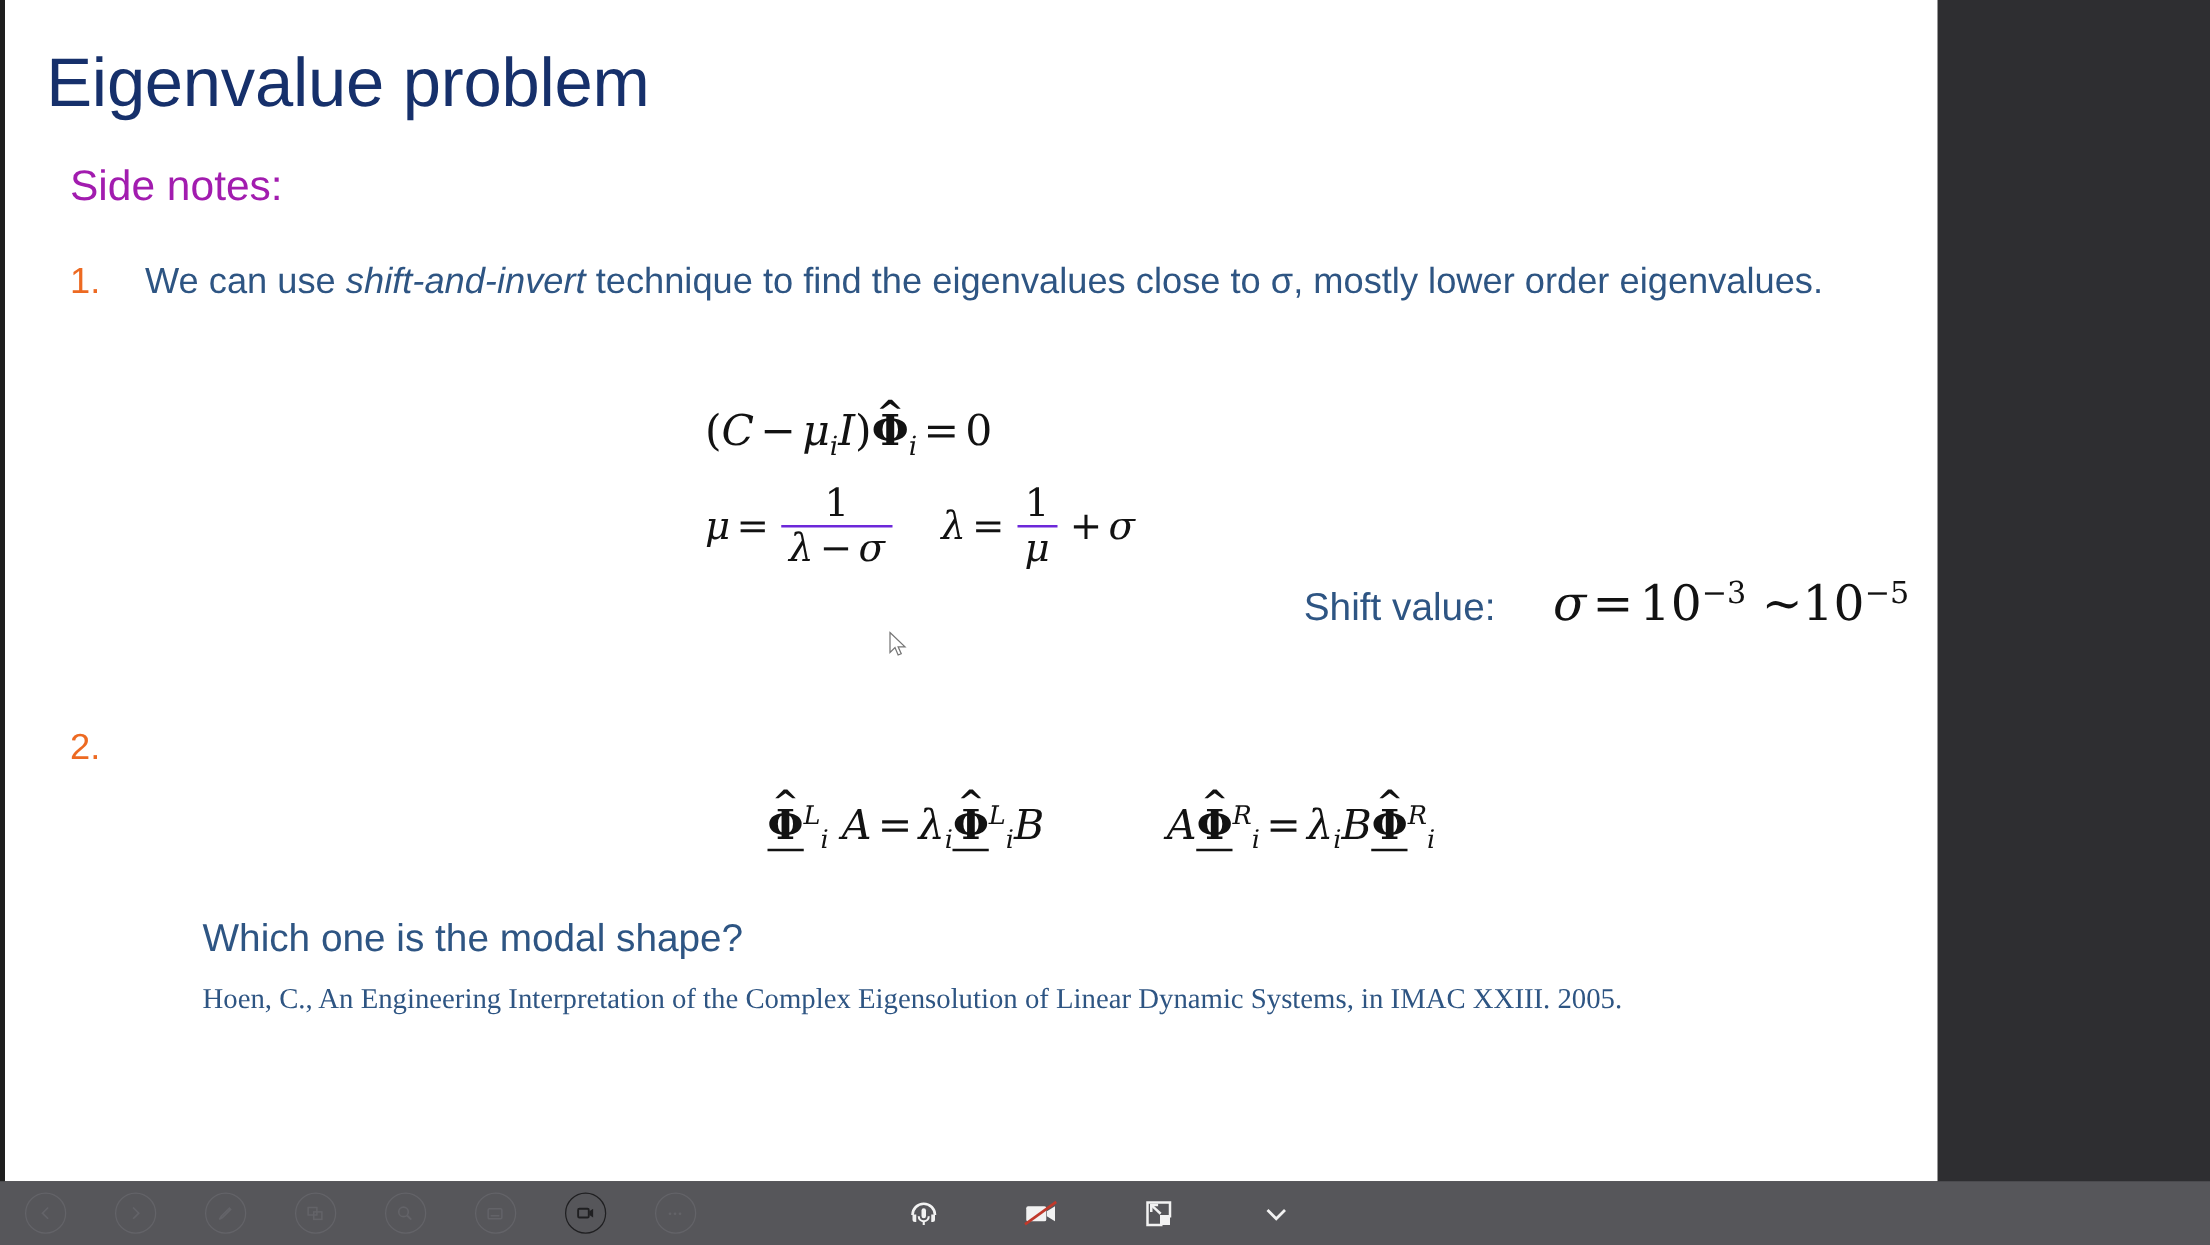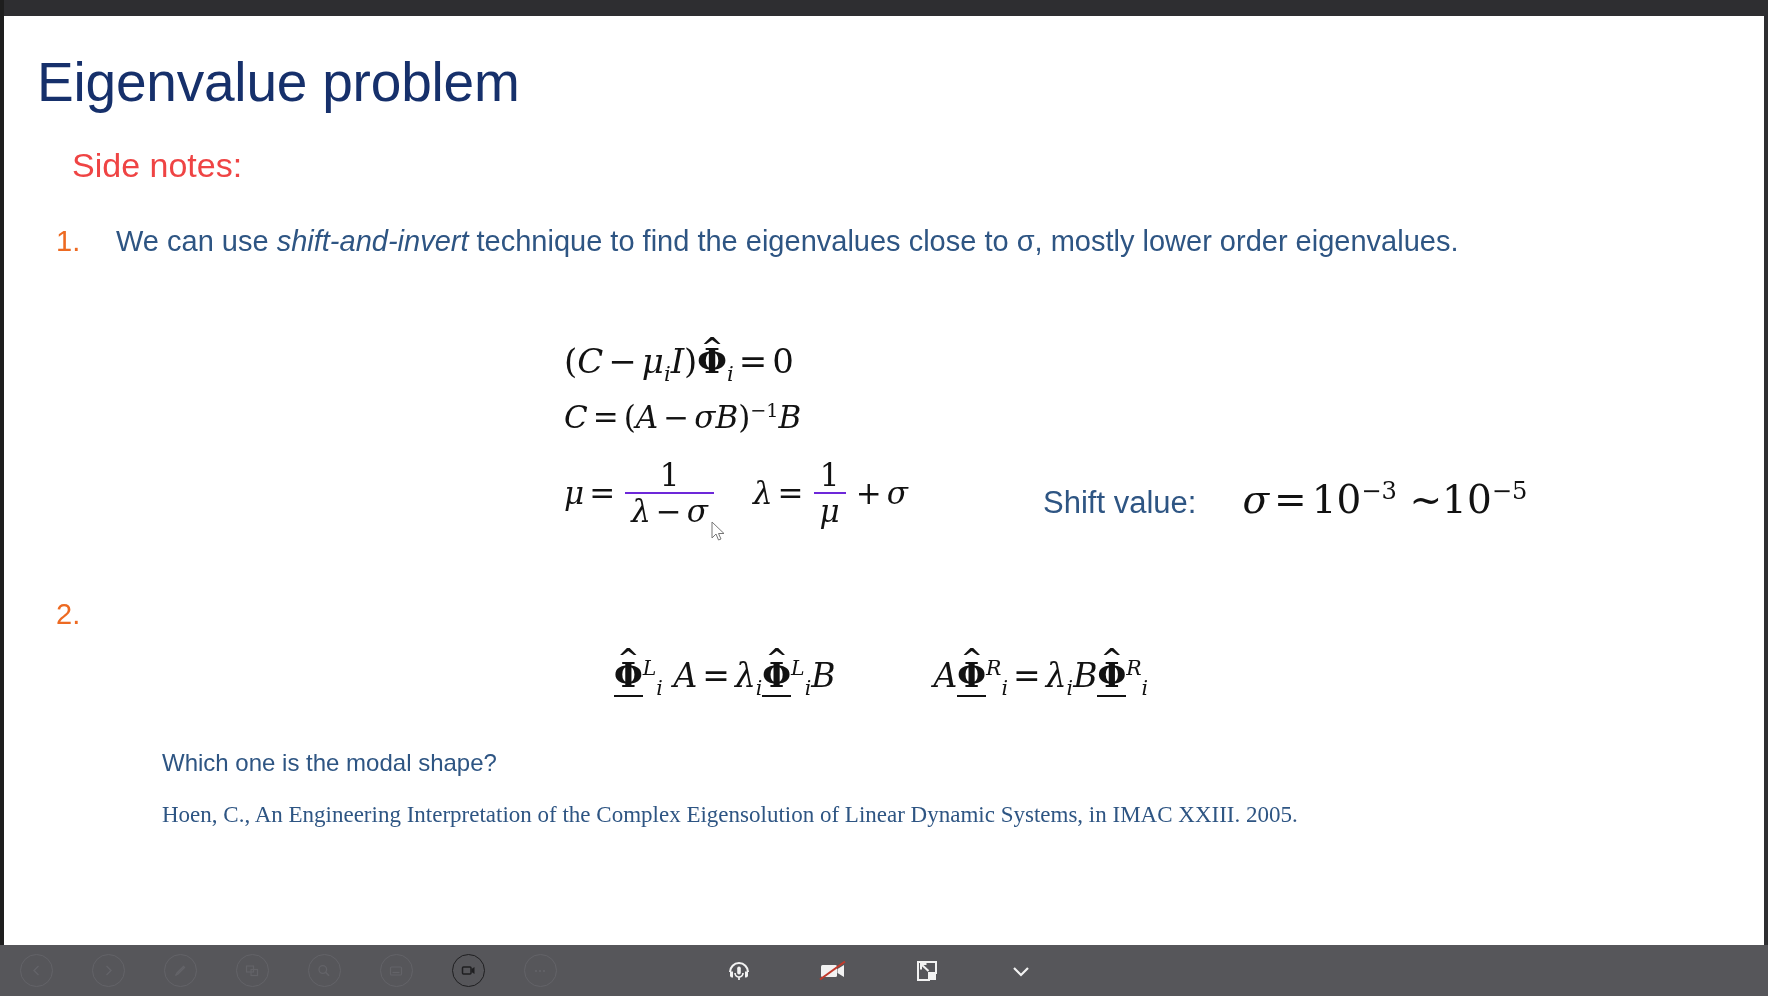--- a/index.html
+++ b/index.html
@@ -12,22 +12,22 @@
     overflow: hidden;
   }
   .screen {
     position: relative;
     width: 1768px; height: 996px;
     background: #2e2e31;
   }
   
   .slide {
     position: absolute;
-    left: 4px; top: 16px;
-    width: 1760px; height: 945px;
+    left: 4px; top: 0px;
+    width: 1546px; height: 945px;
     background: #ffffff;
     overflow: hidden;
   }
   .slide-left-rule {
     position: absolute;
     left: 0; top: 0;
     width: 4px; height: 945px;
     background: #1e1e1e;
   }
 
@@ -41,23 +41,22 @@
     letter-spacing: -0.2px;
     white-space: nowrap;
   }
 
   
   .side-notes {
     position: absolute;
     left: 52px; top: 127px;
     font-size: 34px;
     line-height: 44px;
-    color: #ef4444;
-    white-space: nowrap;
-    margin-left: 16px;
+    color: #a21caf;
+    white-space: nowrap;
   }
 
   
   .item {
     position: absolute;
     display: flex;
     align-items: flex-start;
   }
   .item-num {
     color: #ed6a22;
@@ -150,21 +149,21 @@
     left: 610px; top: 640px;
     display: flex; align-items: baseline; gap: 98px;
     font-size: 33px;
     white-space: nowrap;
   }
 
   
   .question {
     position: absolute;
     left: 158px; top: 733px;
-    font-size: 24px;
+    font-size: 31px;
     color: #2e5583;
     white-space: nowrap;
   }
 
   
   .citation {
     position: absolute;
     left: 158px; top: 786px;
     font-family: "Liberation Serif", serif;
     font-size: 23px;
@@ -234,23 +233,20 @@
       <span class="item-num">1.</span>
       <span class="item-text"><span>We can use </span><i>shift-and-invert</i><span> technique to find the eigenvalues close to σ, mostly lower order eigenvalues.</span></span>
     </div>
 
     <div id="eqblock1">
 
       <div class="math" id="eq1">
         <span class="up">(</span><span class="mi">C</span><span class="op">−</span><span class="mi">μ</span><sub class="idx">i</sub><span class="mi">I</span><span class="up">)</span><span class="hatbold">Φ<span class="hat">^</span></span><sub class="idx">i</sub><span class="op">=</span><span class="up">0</span>
       </div>
 
-      <div class="math" id="eq2">
-        <span class="mi">C</span><span class="op">=</span><span class="up">(</span><span class="mi">A</span><span class="op">−</span><span class="mi">σ</span><span class="mi">B</span><span class="up">)</span><sup class="num">−1</sup><span class="mi">B</span>
-      </div>
 
       <div class="math" id="eq3">
         <span>
           <span class="mi">μ</span><span class="op">=</span><span class="frac"><span class="n">1</span><span class="d"><span class="mi">λ</span><span class="op">−</span><span class="mi">σ</span></span></span>
         </span>
         <span>
           <span class="mi">λ</span><span class="op">=</span><span class="frac"><span class="n">1</span><span class="d"><span class="mi">μ</span></span></span><span class="op">+</span><span class="mi">σ</span>
         </span>
       </div>
     </div>

